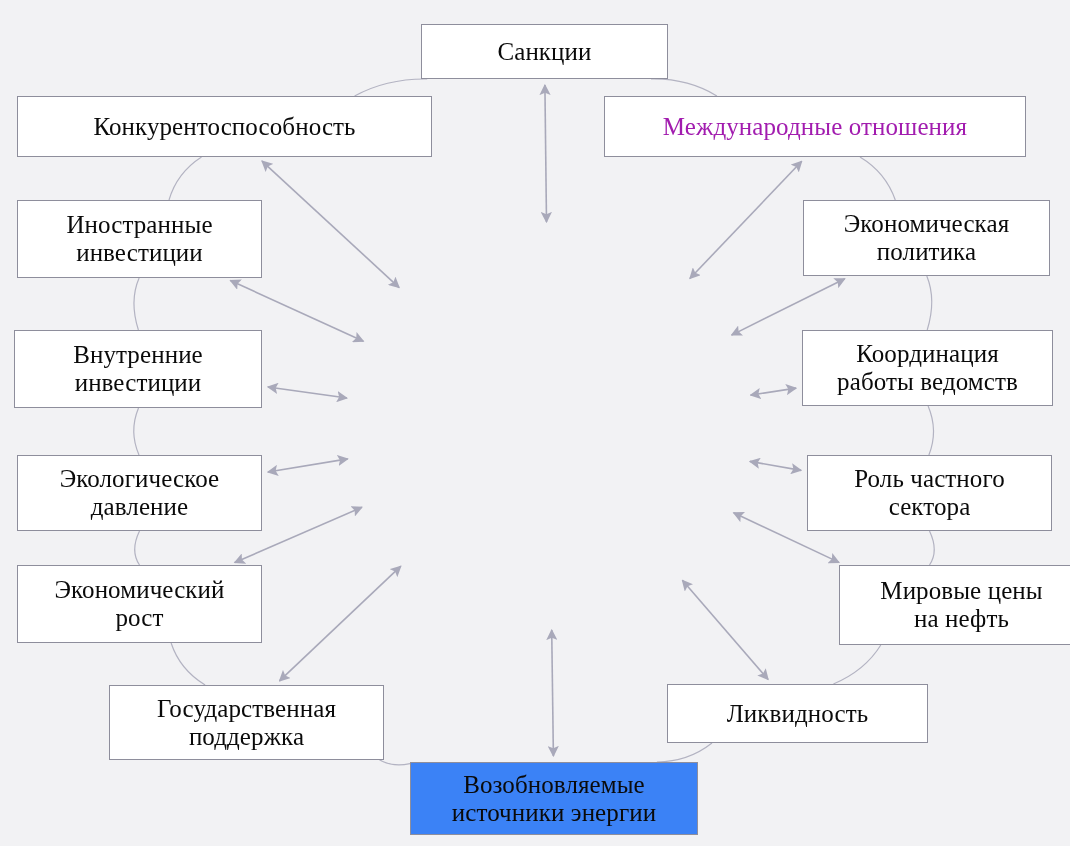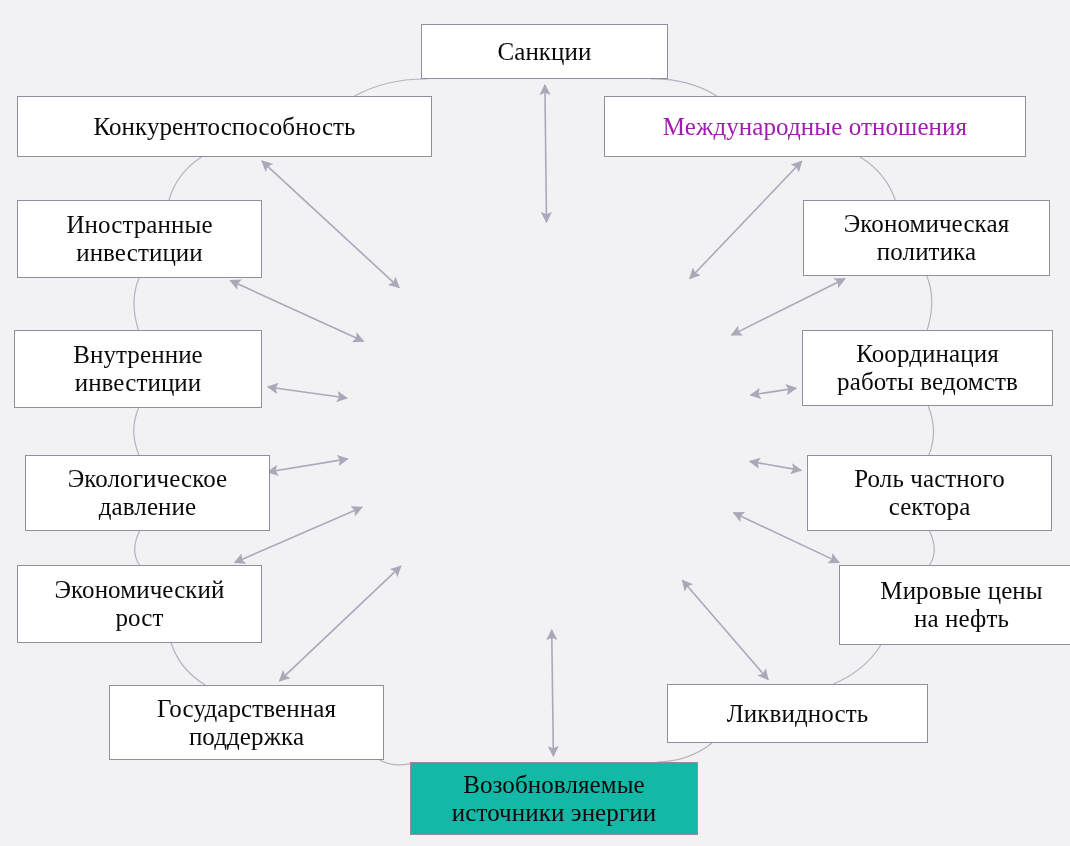--- a/index.html
+++ b/index.html
@@ -125,21 +125,21 @@
 политика</span>
       </div>
       <div class="node-box" style="left: 14px; top: 330px; width: 248px; height: 78px; background: rgb(255, 255, 255); border-color: rgb(142, 142, 156); color: rgb(10, 10, 10);">
         <span class="lbl">Внутренние
 инвестиции</span>
       </div>
       <div class="node-box" style="left: 802px; top: 330px; width: 251px; height: 76px; background: rgb(255, 255, 255); border-color: rgb(142, 142, 156); color: rgb(10, 10, 10);">
         <span class="lbl">Координация
 работы ведомств</span>
       </div>
-      <div class="node-box" style="left: 17px; top: 455px; width: 245px; height: 76px; background: rgb(255, 255, 255); border-color: rgb(142, 142, 156); color: rgb(10, 10, 10); margin-left: 8px;">
+      <div class="node-box" style="left: 17px; top: 455px; width: 245px; height: 76px; background: rgb(255, 255, 255); border-color: rgb(142, 142, 156); color: rgb(10, 10, 10);">
         <span class="lbl">Экологическое
 давление</span>
       </div>
       <div class="node-box" style="left: 807px; top: 455px; width: 245px; height: 76px; background: rgb(255, 255, 255); border-color: rgb(142, 142, 156); color: rgb(10, 10, 10);">
         <span class="lbl">Роль частного
 сектора</span>
       </div>
       <div class="node-box" style="left: 17px; top: 565px; width: 245px; height: 78px; background: rgb(255, 255, 255); border-color: rgb(142, 142, 156); color: rgb(10, 10, 10);">
         <span class="lbl">Экономический
 рост</span>
@@ -148,19 +148,19 @@
         <span class="lbl">Мировые цены
 на нефть</span>
       </div>
       <div class="node-box" style="left: 98px; top: 685px; width: 275px; height: 75px; background: rgb(255, 255, 255); border-color: rgb(142, 142, 156); color: rgb(10, 10, 10); margin-left: 11px;">
         <span class="lbl">Государственная
 поддержка</span>
       </div>
       <div class="node-box" style="left: 667px; top: 684px; width: 261px; height: 59px; background: rgb(255, 255, 255); border-color: rgb(142, 142, 156); color: rgb(10, 10, 10);">
         <span class="lbl">Ликвидность</span>
       </div>
-      <div class="node-box" style="left: 410px; top: 762px; width: 288px; height: 73px; background: #14b8a6; border-color: rgb(142, 142, 156); color: rgb(10, 10, 10);">
+      <div class="node-box" style="left: 410px; top: 762px; width: 288px; height: 73px; background: #3b82f6; border-color: rgb(142, 142, 156); color: rgb(10, 10, 10);">
         <span class="lbl">Возобновляемые
 источники энергии</span>
       </div>
     </div>
 
 </div>
 
 </body></html>

